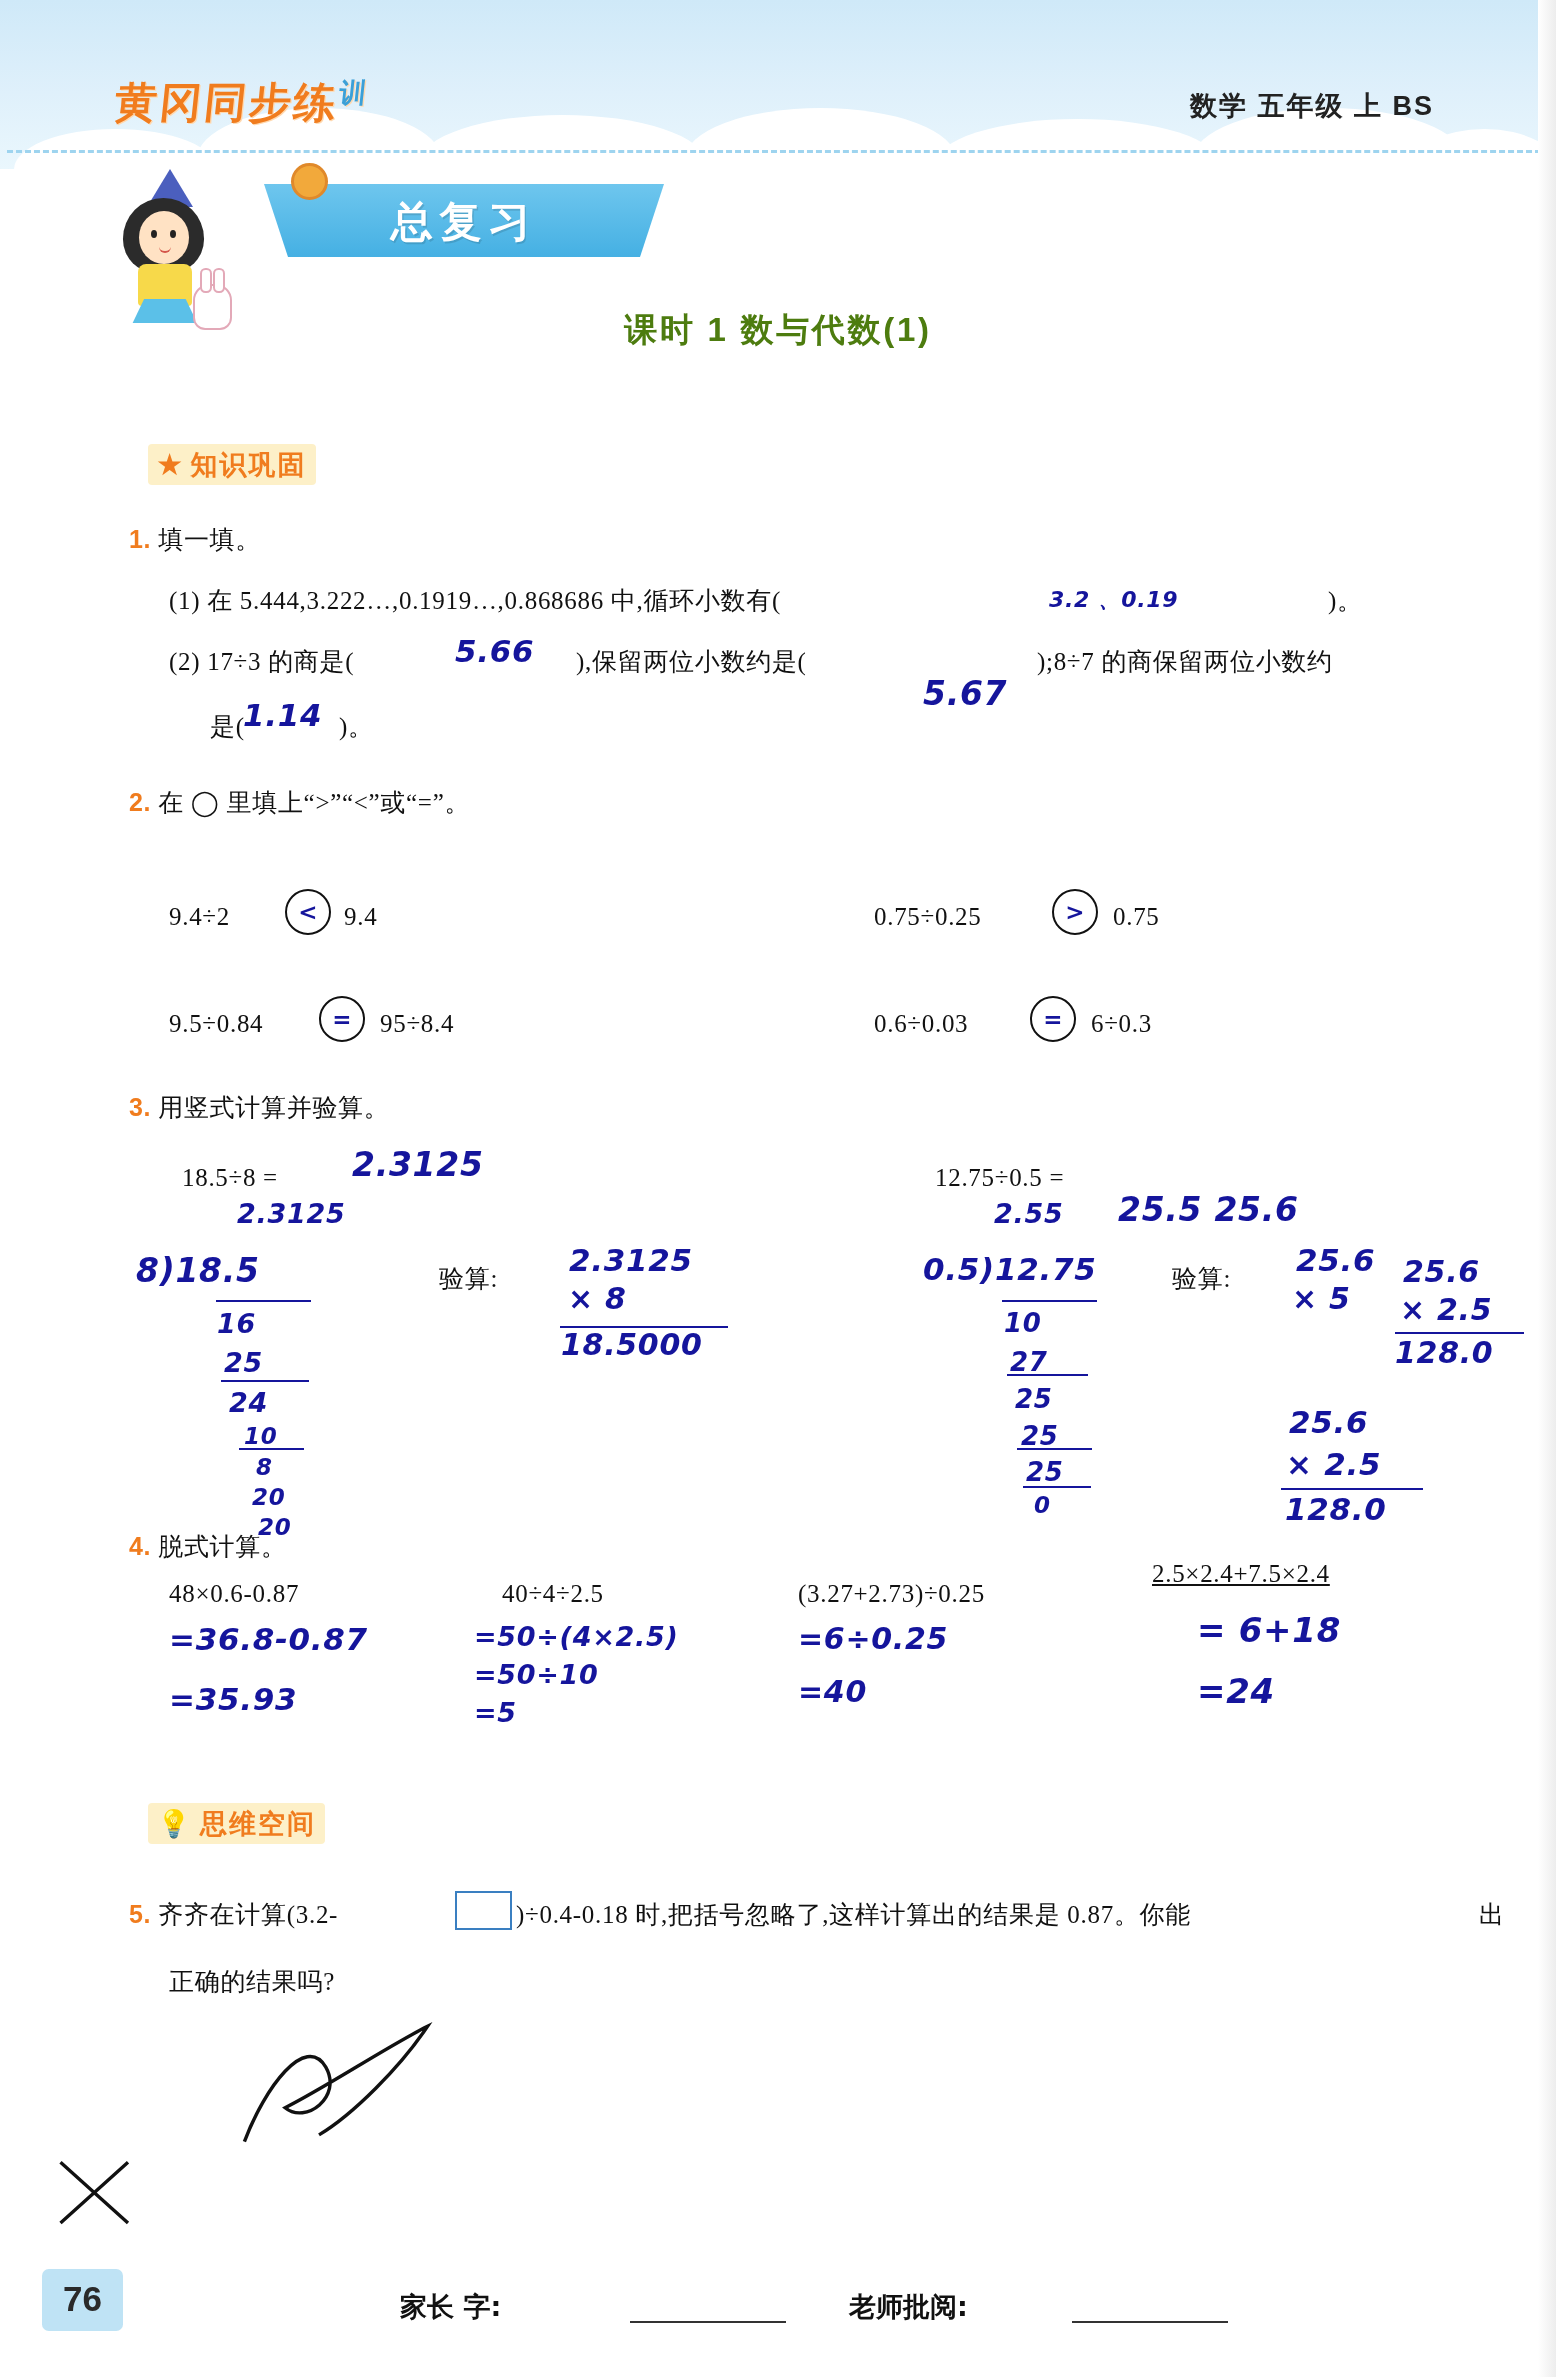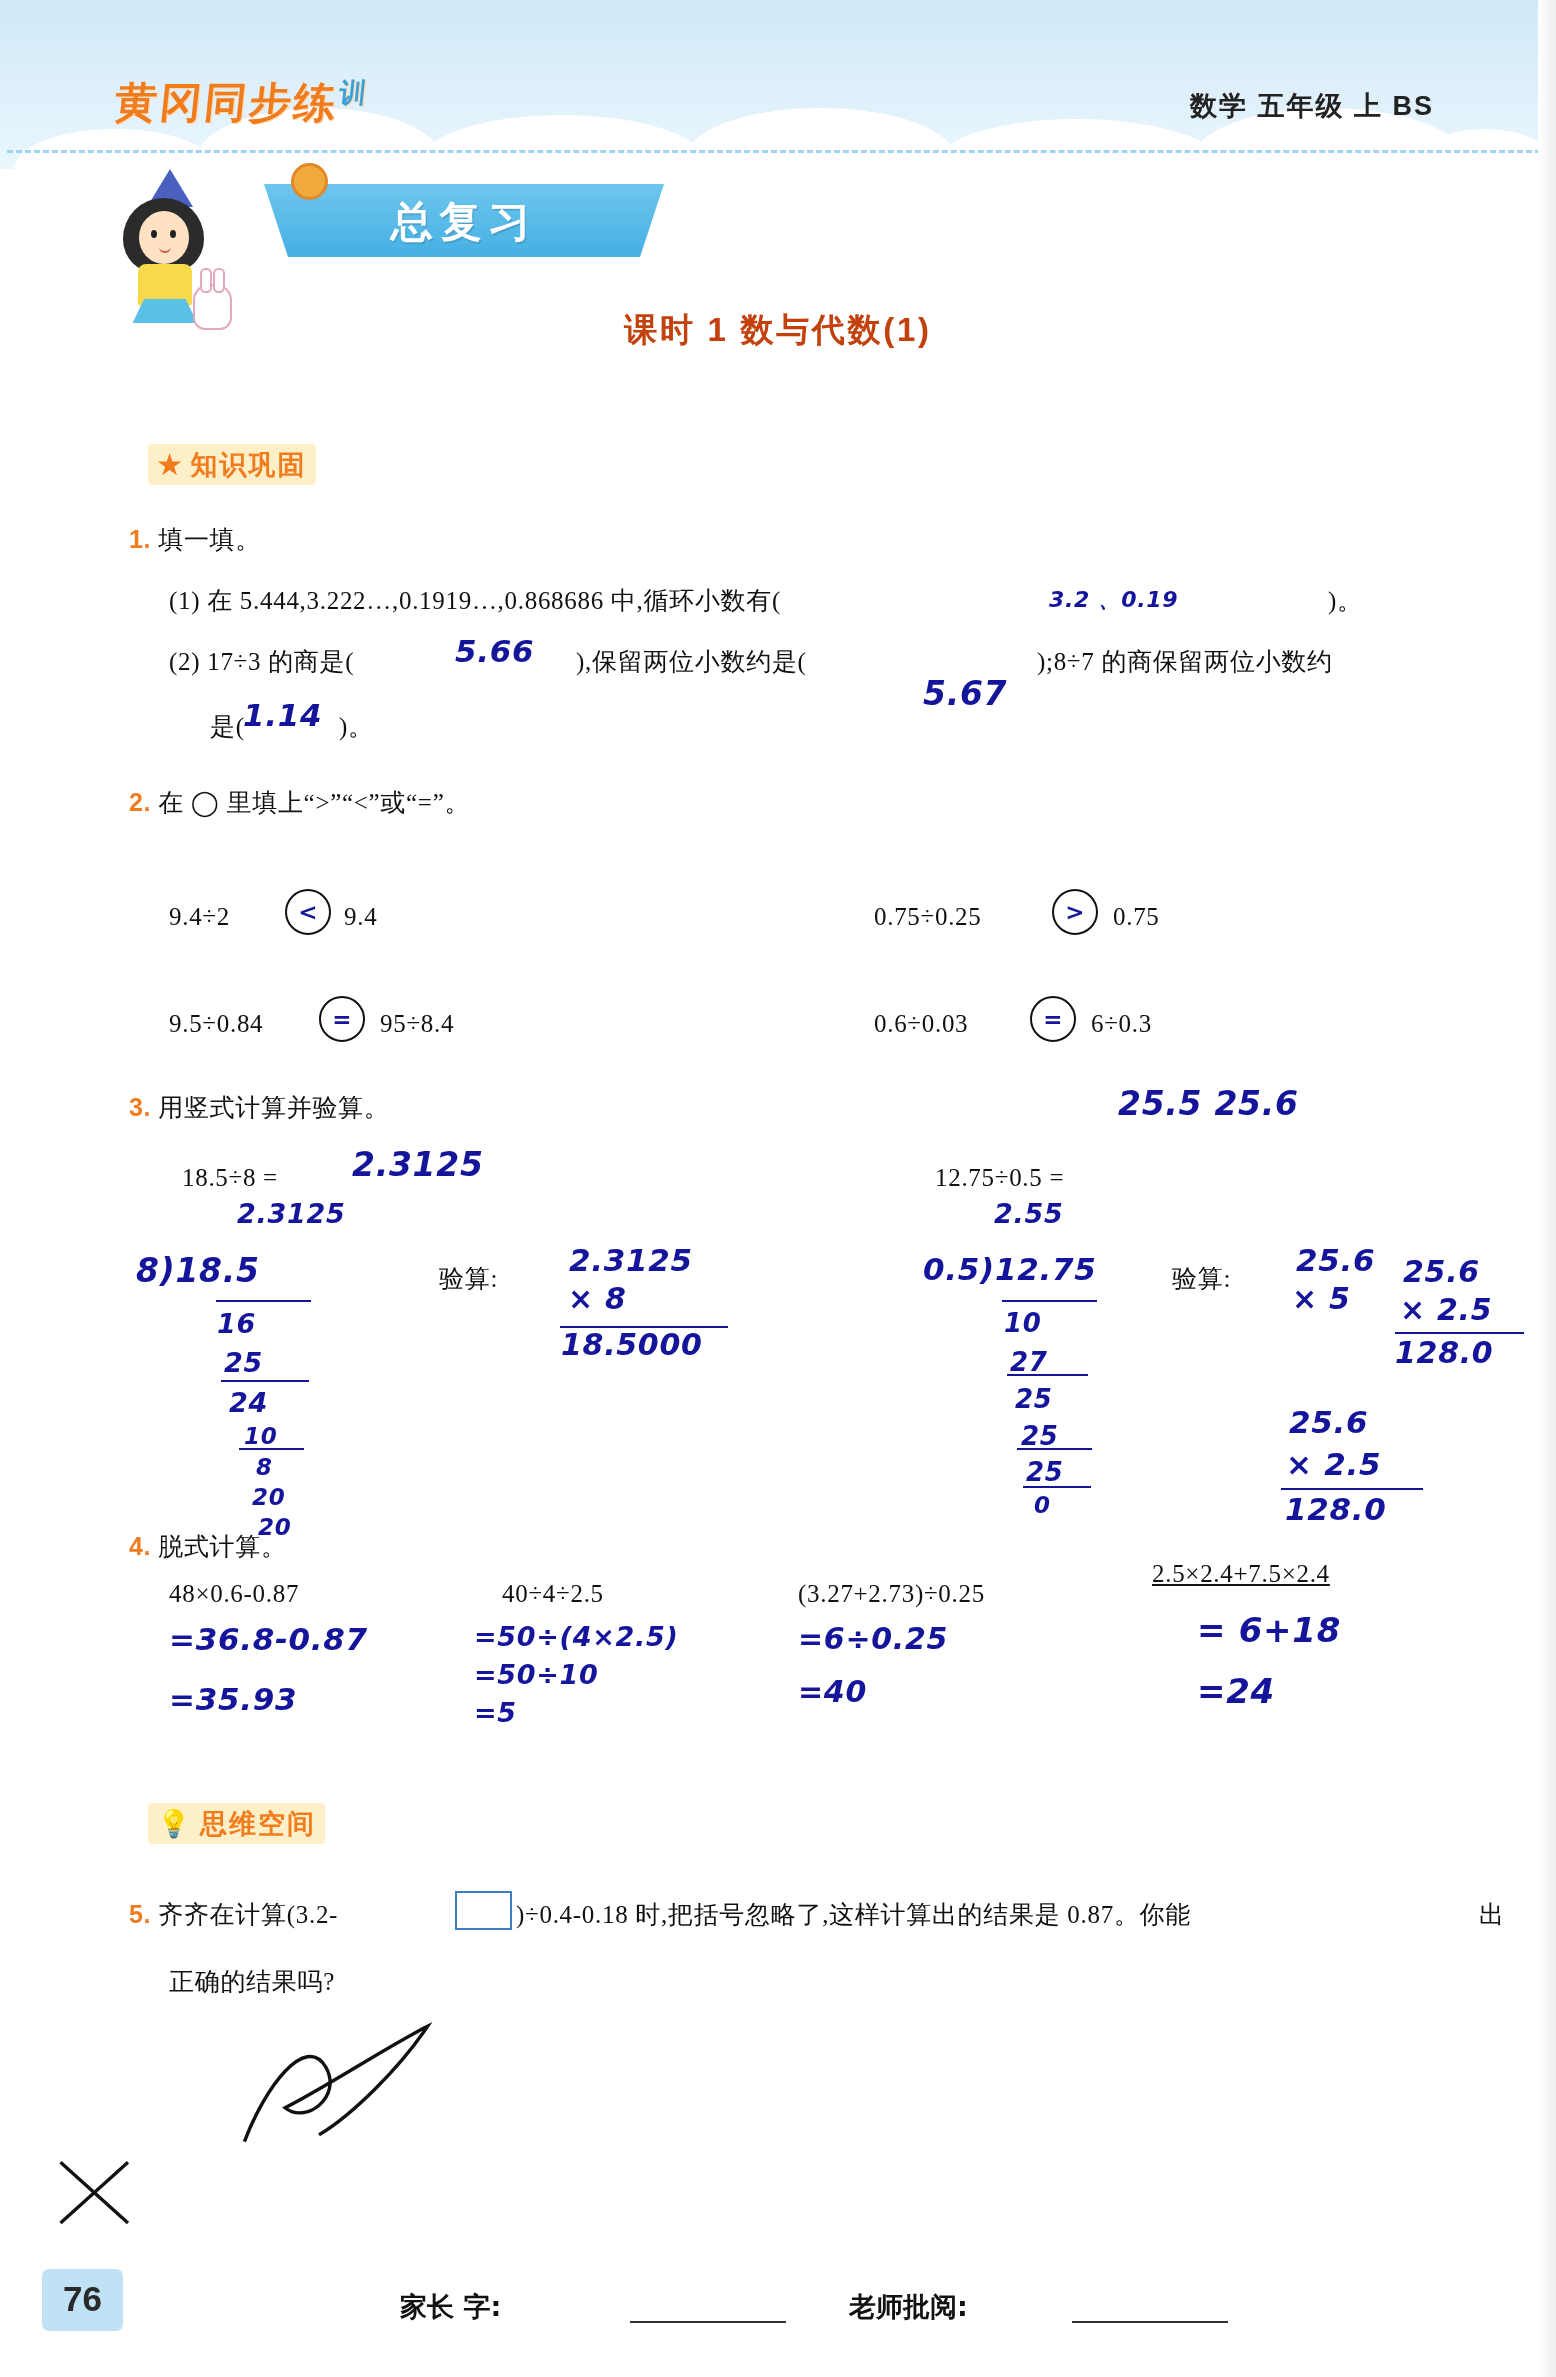--- a/index.html
+++ b/index.html
@@ -76,21 +76,21 @@
   .pin { position:absolute; left:291px; top:163px; width:31px; height:31px;
          background:#f2a93b; border-radius:50%; border:3.4px solid #e0892a; }
   .pin-needle { position:absolute; left:305px; top:191px; width:4.7px; height:42px; background:#c77c2b; }
   
   .whitecurve { position:absolute; left:224px; top:102px; width:867px; height:258px;
         background:#ffffff; border-radius:169px 169px 41px 41px; z-index:-1; }
   
   .lesson-title {
     position:absolute; left:0; top:308px; width:1556px; text-align:center;
     font-family:"Liberation Sans", sans-serif; font-size:33px; font-weight:bold;
-    color:#c2410c; letter-spacing:2.7px;
+    color:#4d7c0f; letter-spacing:2.7px;
   }
   
   .section-tag {
     position:absolute; font-family:"Liberation Sans", sans-serif;
     font-size:27px; font-weight:bold; color:#f07c1e; letter-spacing:2px;
     padding:2.7px 9.5px; background:#fdf0c8; border-radius:4.1px;
   }
   .tag-star { color:#f07c1e; margin-right:6.8px; }
   
   .q { position:absolute; font-size:25px; color:#111; letter-spacing:0.7px; }
@@ -222,21 +222,21 @@
   <span class="qnum">3.</span>
   <span>用竖式计算并验算。</span>
 </div>
 
 <div class="q" style="left:182px; top:1164px;">18.5÷8 =</div>
 <div class="hw" style="left:352px; top:1145px; font-size:33px;">2.3125</div>
 <div class="q" style="left:439px; top:1262px;">验算:</div>
 <div class="hw" style="left:569px; top:1242px; font-size:31px;">2.3125</div>
 
 <div class="q" style="left:935px; top:1164px;">12.75÷0.5 =</div>
-<div class="hw" style="left:1118px; top:1084px; font-size:33px;">25.5  25.6</div>
+<div class="hw" style="left:1118px; top:1190px; font-size:33px;">25.5  25.6</div>
 <div class="q" style="left:1172px; top:1262px;">验算:</div>
 <div class="hw" style="left:1296px; top:1242px; font-size:31px;">25.6</div>
 
 <div class="hw" style="left:237px; top:1198px; font-size:27px;">2.3125</div>
 <div class="hw" style="left:136px; top:1251px; font-size:33px;">8)18.5</div>
 <div class="hw" style="left:217px; top:1308px; font-size:27px;">16</div>
 <div class="hw" style="left:224px; top:1347px; font-size:27px;">25</div>
 <div class="hw" style="left:229px; top:1387px; font-size:27px;">24</div>
 <div class="hw" style="left:244px; top:1423px; font-size:23px;">10</div>
 <div class="hw" style="left:256px; top:1454px; font-size:23px;">8</div>

